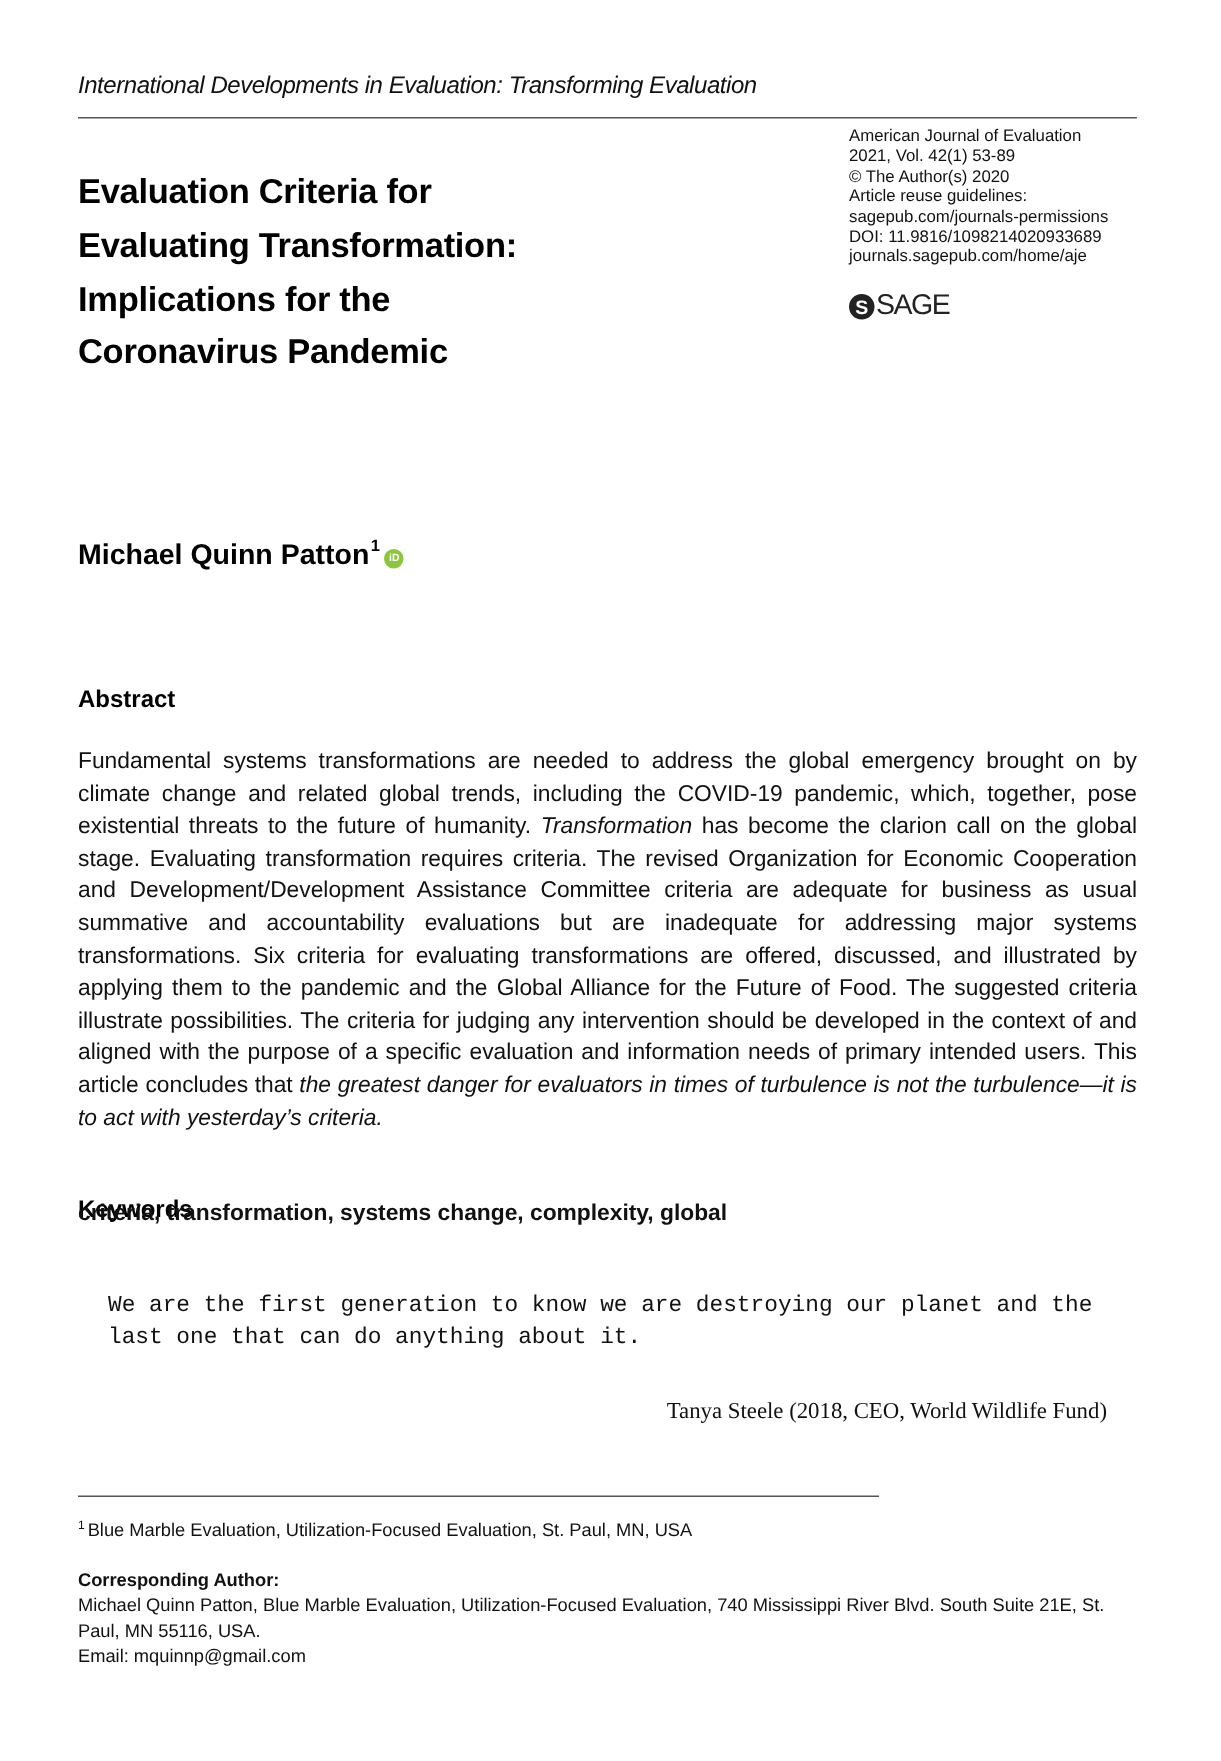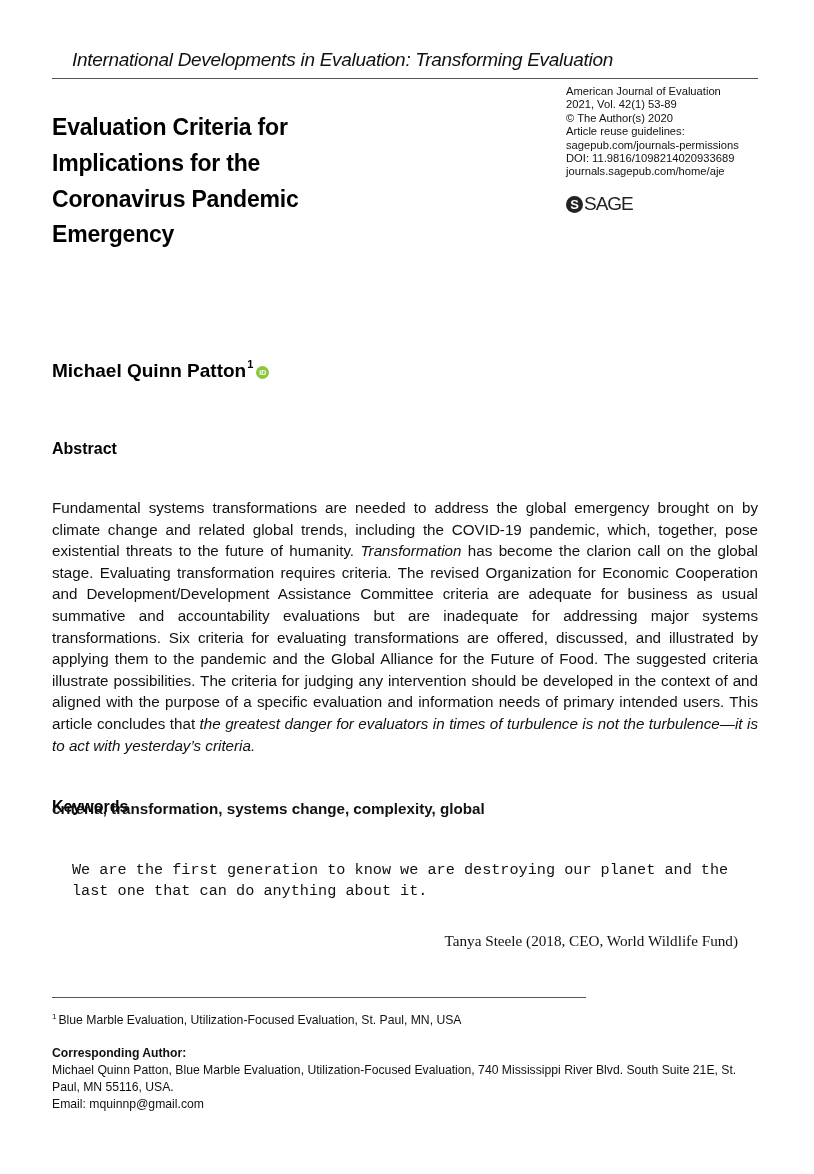--- a/index.html
+++ b/index.html
@@ -2,21 +2,21 @@
 <html><head>
 <meta charset="utf-8">
 <style>
   html, body { margin: 0; padding: 0; background: #ffffff; }
   body {
     width: 814px; height: 1174px; position: relative; overflow: hidden;
     font-family: "Liberation Sans", "DejaVu Sans", sans-serif; color: #111;
   }
   .running-head {
     position: absolute; left: 52px; top: 49px;
-    font-style: italic; font-size: 19px; letter-spacing: -0.3px; color: #111; margin-left: 20px;
+    font-style: italic; font-size: 16px; letter-spacing: -0.3px; color: #111;
   }
   .head-rule {
     position: absolute; left: 52px; top: 78px; width: 706px; height: 0;
     border-top: 1.5px solid #555;
   }
   .meta {
     position: absolute; left: 566px; top: 85px;
     font-size: 11.2px; line-height: 13.4px; color: #111;
   }
   .meta div { white-space: nowrap; }
@@ -91,32 +91,32 @@
   <div>DOI: 11.9816/1098214020933689</div>
   <div>journals.sagepub.com/home/aje</div>
 </div>
 <div class="sage">
   <span class="s-logo">S</span>
   <span>SAGE</span>
 </div>
 
 <div class="title">
   <div>Evaluation Criteria for</div>
+  <div>Evaluating Transformation:</div>
   <div>Implications for the</div>
   <div>Coronavirus Pandemic</div>
-  <div>Emergency</div>
 </div>
 
 <div class="author">
   <span>Michael Quinn Patton</span>
   <sup>1</sup>
   <span class="orcid">iD</span>
 </div>
 
-<div class="section-head" style="top:440px;text-align:center;">Abstract</div>
+<div class="section-head" style="top:458px;text-align:center;">Abstract</div>
 <div class="abstract-body"><span>Fundamental systems transformations are needed to address the global emergency brought on by climate change and related global trends, including the COVID-19 pandemic, which, together, pose existential threats to the future of humanity. </span><em>Transformation</em><span> has become the clarion call on the global stage. Evaluating transformation requires criteria. The revised Organization for Economic Cooperation and Development/Development Assistance Committee criteria are adequate for business as usual summative and accountability evaluations but are inadequate for addressing major systems transformations. Six criteria for evaluating transformations are offered, discussed, and illustrated by applying them to the pandemic and the Global Alliance for the Future of Food. The suggested criteria illustrate possibilities. The criteria for judging any intervention should be developed in the context of and aligned with the purpose of a specific evaluation and information needs of primary intended users. This article concludes that </span><em>the greatest danger for evaluators in times of turbulence is not the turbulence—it is to act with yesterday’s criteria.</em></div>
 
 <div class="section-head" style="top:774px;margin-top:24px;">Keywords</div>
 <div class="keywords">criteria, transformation, systems change, complexity, global</div>
 
 <div class="epigraph">We are the first generation to know we are destroying our planet and the last one that can do anything about it.</div>
 <div class="attribution">Tanya Steele (2018, CEO, World Wildlife Fund)</div>
 
 <div class="foot-rule"></div>
 <div class="affil">

